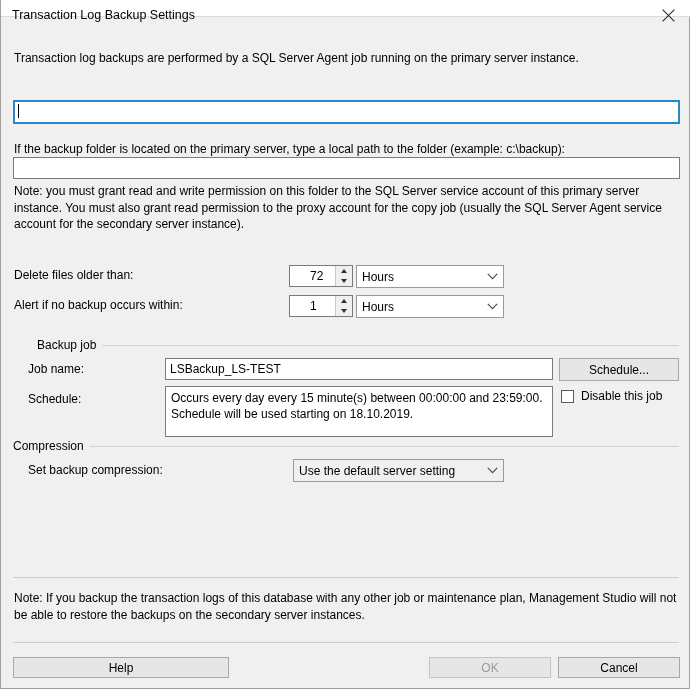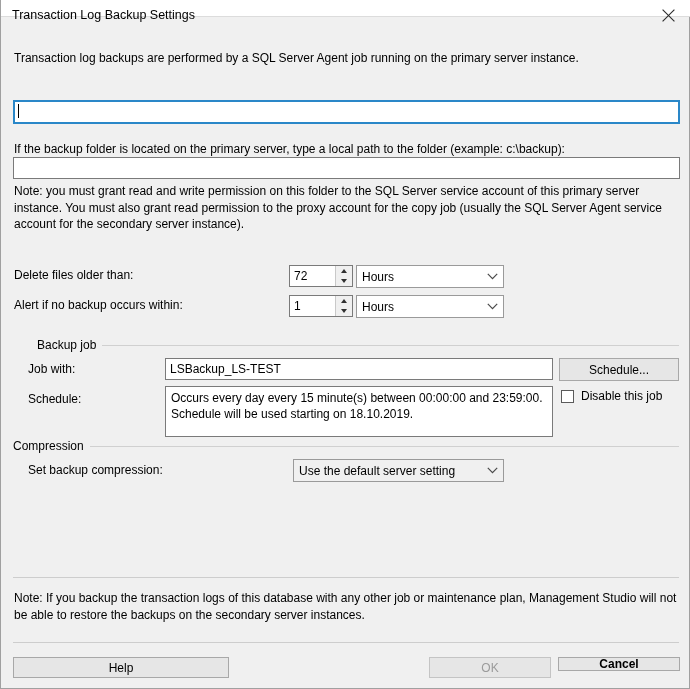--- a/index.html
+++ b/index.html
@@ -78,21 +78,21 @@
   .spin {
     position: absolute;
     height: 22px;
     background: #ffffff;
     border: 1px solid #7a7a7a;
     display: flex;
     align-items: stretch;
   }
   .spin .val {
     flex: 1 1 auto;
-    padding: 2px 0 0 4px;
+    padding: 2px 0 0 20px;
     font-size: 12px;
     line-height: 16px;
     color: #000;
     border-radius: 7px;
   }
   .spin .btns {
     width: 17px;
     border-left: 1px solid #c9c9c9;
     background: #f0f0f0;
     display: flex; flex-direction: column;
@@ -243,21 +243,21 @@
     <div class="chev">
       <svg width="11" height="7" viewBox="0 0 11 7">
         <polyline points="0.8,0.8 5.5,5.6 10.2,0.8" fill="none" stroke="#4a4a4a" stroke-width="1.2"></polyline>
       </svg>
     </div>
   </div>
 
   <div class="group-label" style="left:12px; top:338px;margin-left:24px;">Backup job</div>
   <div class="group-line" style="left:78px; top:345px; width:600px;"></div>
 
-  <div class="lbl" style="left:27px; top:362px;">Job with:</div>
+  <div class="lbl" style="left:27px; top:362px;">Job name:</div>
   <div class="textbox" style="left:164px; top:358px; width:388px; height:22px;">LSBackup_LS-TEST</div>
   <div class="btn" style="left:558px; top:358px; width:120px; height:23px;">Schedule...</div>
 
   <div class="lbl" style="left:27px; top:392px;">Schedule:</div>
   <div id="schedule-box" style="left:164px; top:386px; width:388px; height:51px;">Occurs every day every 15 minute(s) between 00:00:00 and 23:59:00. Schedule will be used starting on 18.10.2019.</div>
 
   <div class="cbwrap" style="left:560px; top:389px;">
     <div class="cbox"></div>
     <div class="cblabel">Disable this job</div>
   </div>
@@ -275,15 +275,15 @@
     </div>
   </div>
 
   <div class="hr" style="left:12px; top:577px; width:666px;"></div>
   <div class="para" style="left:13px; top:590px; width:664px;">Note: If you backup the transaction logs of this database with any other job or maintenance plan, Management Studio will not be able to restore the backups on the secondary server instances.</div>
 
   <div class="hr" style="left:12px; top:642px; width:666px;"></div>
 
   <div class="btn" style="left:12px; top:657px; width:216px; height:21px;">Help</div>
   <div class="btn disabled" style="left:428px; top:657px; width:122px; height:21px;">OK</div>
-  <div class="btn" style="left:557px; top:657px; width:122px; height:14px;font-weight:bold;">Cancel</div>
+  <div class="btn" style="left:557px; top:657px; width:122px; height:21px;">Cancel</div>
 
 </div>
 
 </body></html>

